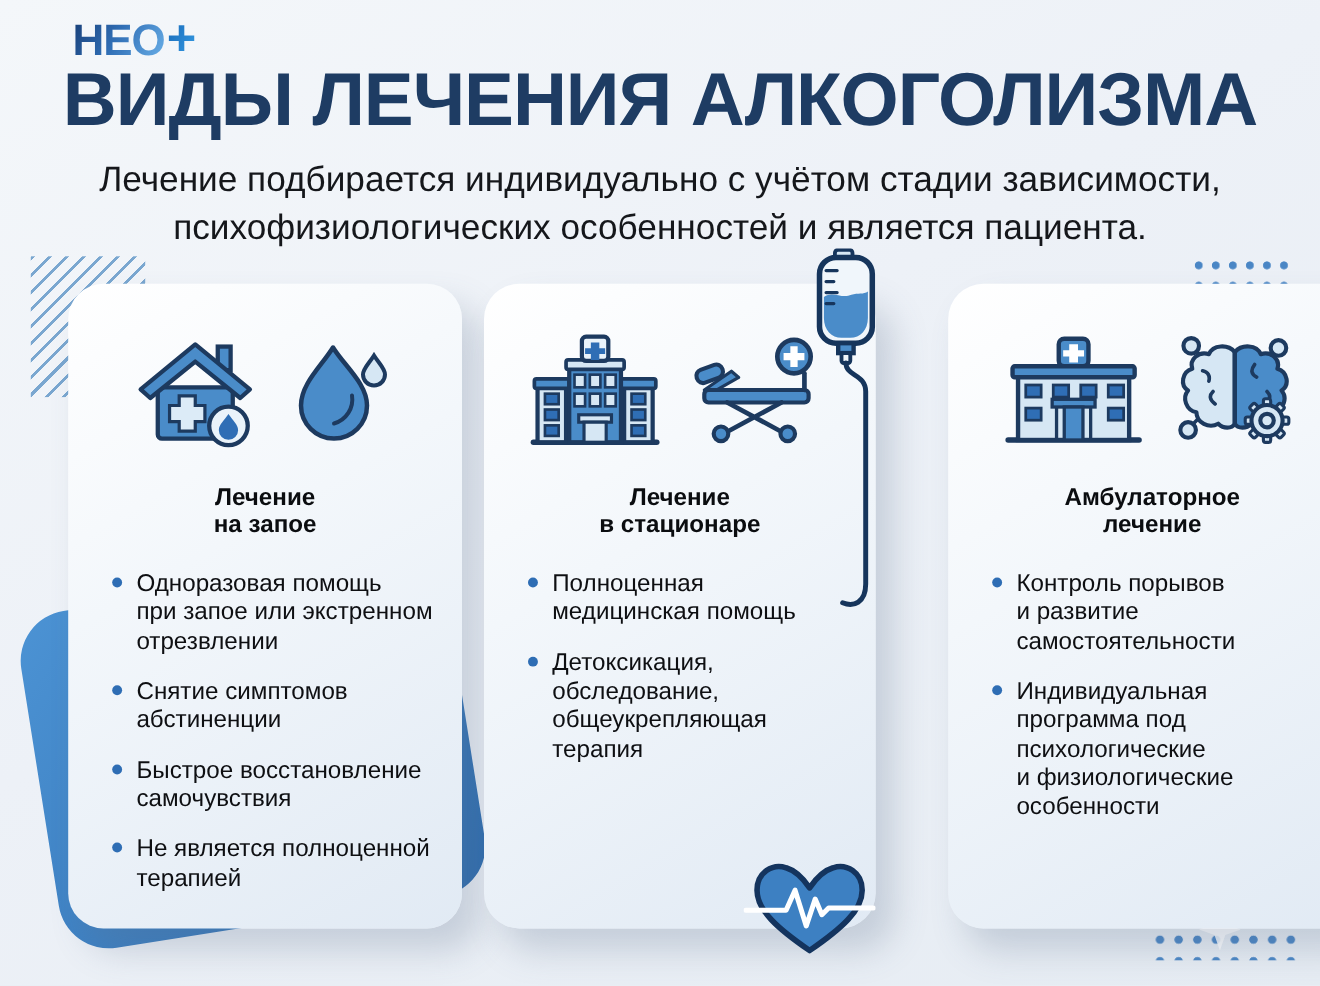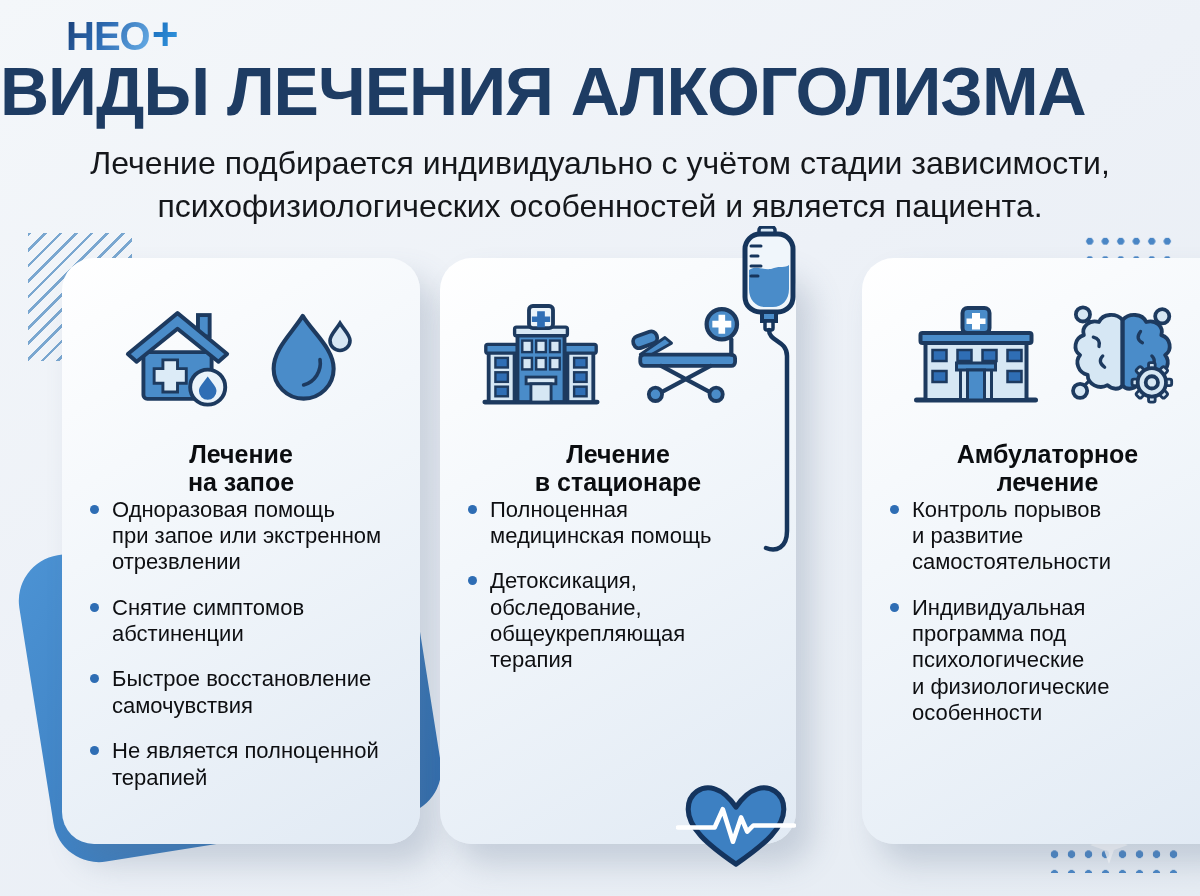--- a/index.html
+++ b/index.html
@@ -8,21 +8,21 @@
     background:linear-gradient(150deg,#f4f7fa 0%,#edf1f7 45%,#e6ecf3 100%);}
 
   
   .logo{position:absolute; left:66px; top:14px; z-index:4; display:flex; align-items:baseline;text-align:right;}
   .logo-text{font-size:40px; font-weight:900; letter-spacing:-1px;
     background:linear-gradient(120deg,#173c74 0%,#2f6db4 45%,#6db4ec 100%);
     -webkit-background-clip:text; background-clip:text; color:transparent;}
   .logo-plus{font-size:46px; font-weight:900; line-height:0.9; margin-left:2px;
     background:linear-gradient(120deg,#1565b5,#38a0e8);
     -webkit-background-clip:text; background-clip:text; color:transparent;}
-  .title{position:absolute; left:0; top:52px; width:1200px; margin:0; text-align:left;
+  .title{position:absolute; left:0; top:52px; width:1200px; margin:0; text-align:center;
     font-size:68px; font-weight:800; letter-spacing:-1px; color:#1e3c63; z-index:4;}
   .subtitle{position:absolute; left:0; top:142px; width:1200px; margin:0; text-align:center;
     font-size:32px; line-height:1.35; color:#15171b; z-index:4;}
 
   
   .deco{position:absolute; z-index:1;}
   .deco-stripes{left:28px; top:233px; width:104px; height:128px;
     background:repeating-linear-gradient(135deg,#7aa7d0 0,#7aa7d0 2.6px,transparent 2.6px,transparent 11px);}
   .deco-dots-tr{left:1082px; top:232px; width:93px; height:90px;
     background-image:radial-gradient(circle,#4a86c5 3.3px,transparent 3.9px);
@@ -39,23 +39,23 @@
 
   
   .card{position:absolute; top:258px; height:586px; border-radius:32px; z-index:2;
     background:linear-gradient(150deg,#ffffff 0%,#f3f7fb 40%,#e1eaf4 100%);
     box-shadow:16px 20px 30px rgba(92,112,140,0.25);}
   .card-1{left:62px;  width:358px;}
   .card-2{left:440px; width:356px;}
   .card-3{left:862px; width:371px;}
   .icons-row{display:flex; justify-content:center; align-items:center; gap:26px;
     margin-top:36px; height:122px;}
-  .card-title{margin-top:24px; text-align:center; font-size:25px; font-weight:800;
+  .card-title{margin-top:24px; text-align:center; font-size:22px; font-weight:800;
     line-height:1.13; color:#0b0d10;}
-  .bullets{padding:0 18px 0 28px;}
+  .bullets{margin-top:27px; padding:0 18px 0 40px;}
   .bullet{display:flex; gap:13px; margin-bottom:19px;}
   .dot{flex:0 0 auto; width:9px; height:9px; border-radius:50%; background:#2e6db4; margin-top:8px;}
   .btext{font-size:22px; line-height:1.2; color:#0e0f12; white-space:pre-line;}
 
   
   .overlay{position:absolute; z-index:3;}
   .iv-drip{left:726px; top:226px; width:85px; height:345px;}
   .heart-pulse{left:676px; top:778px; width:120px; height:95px;}
 </style>
 </head>

